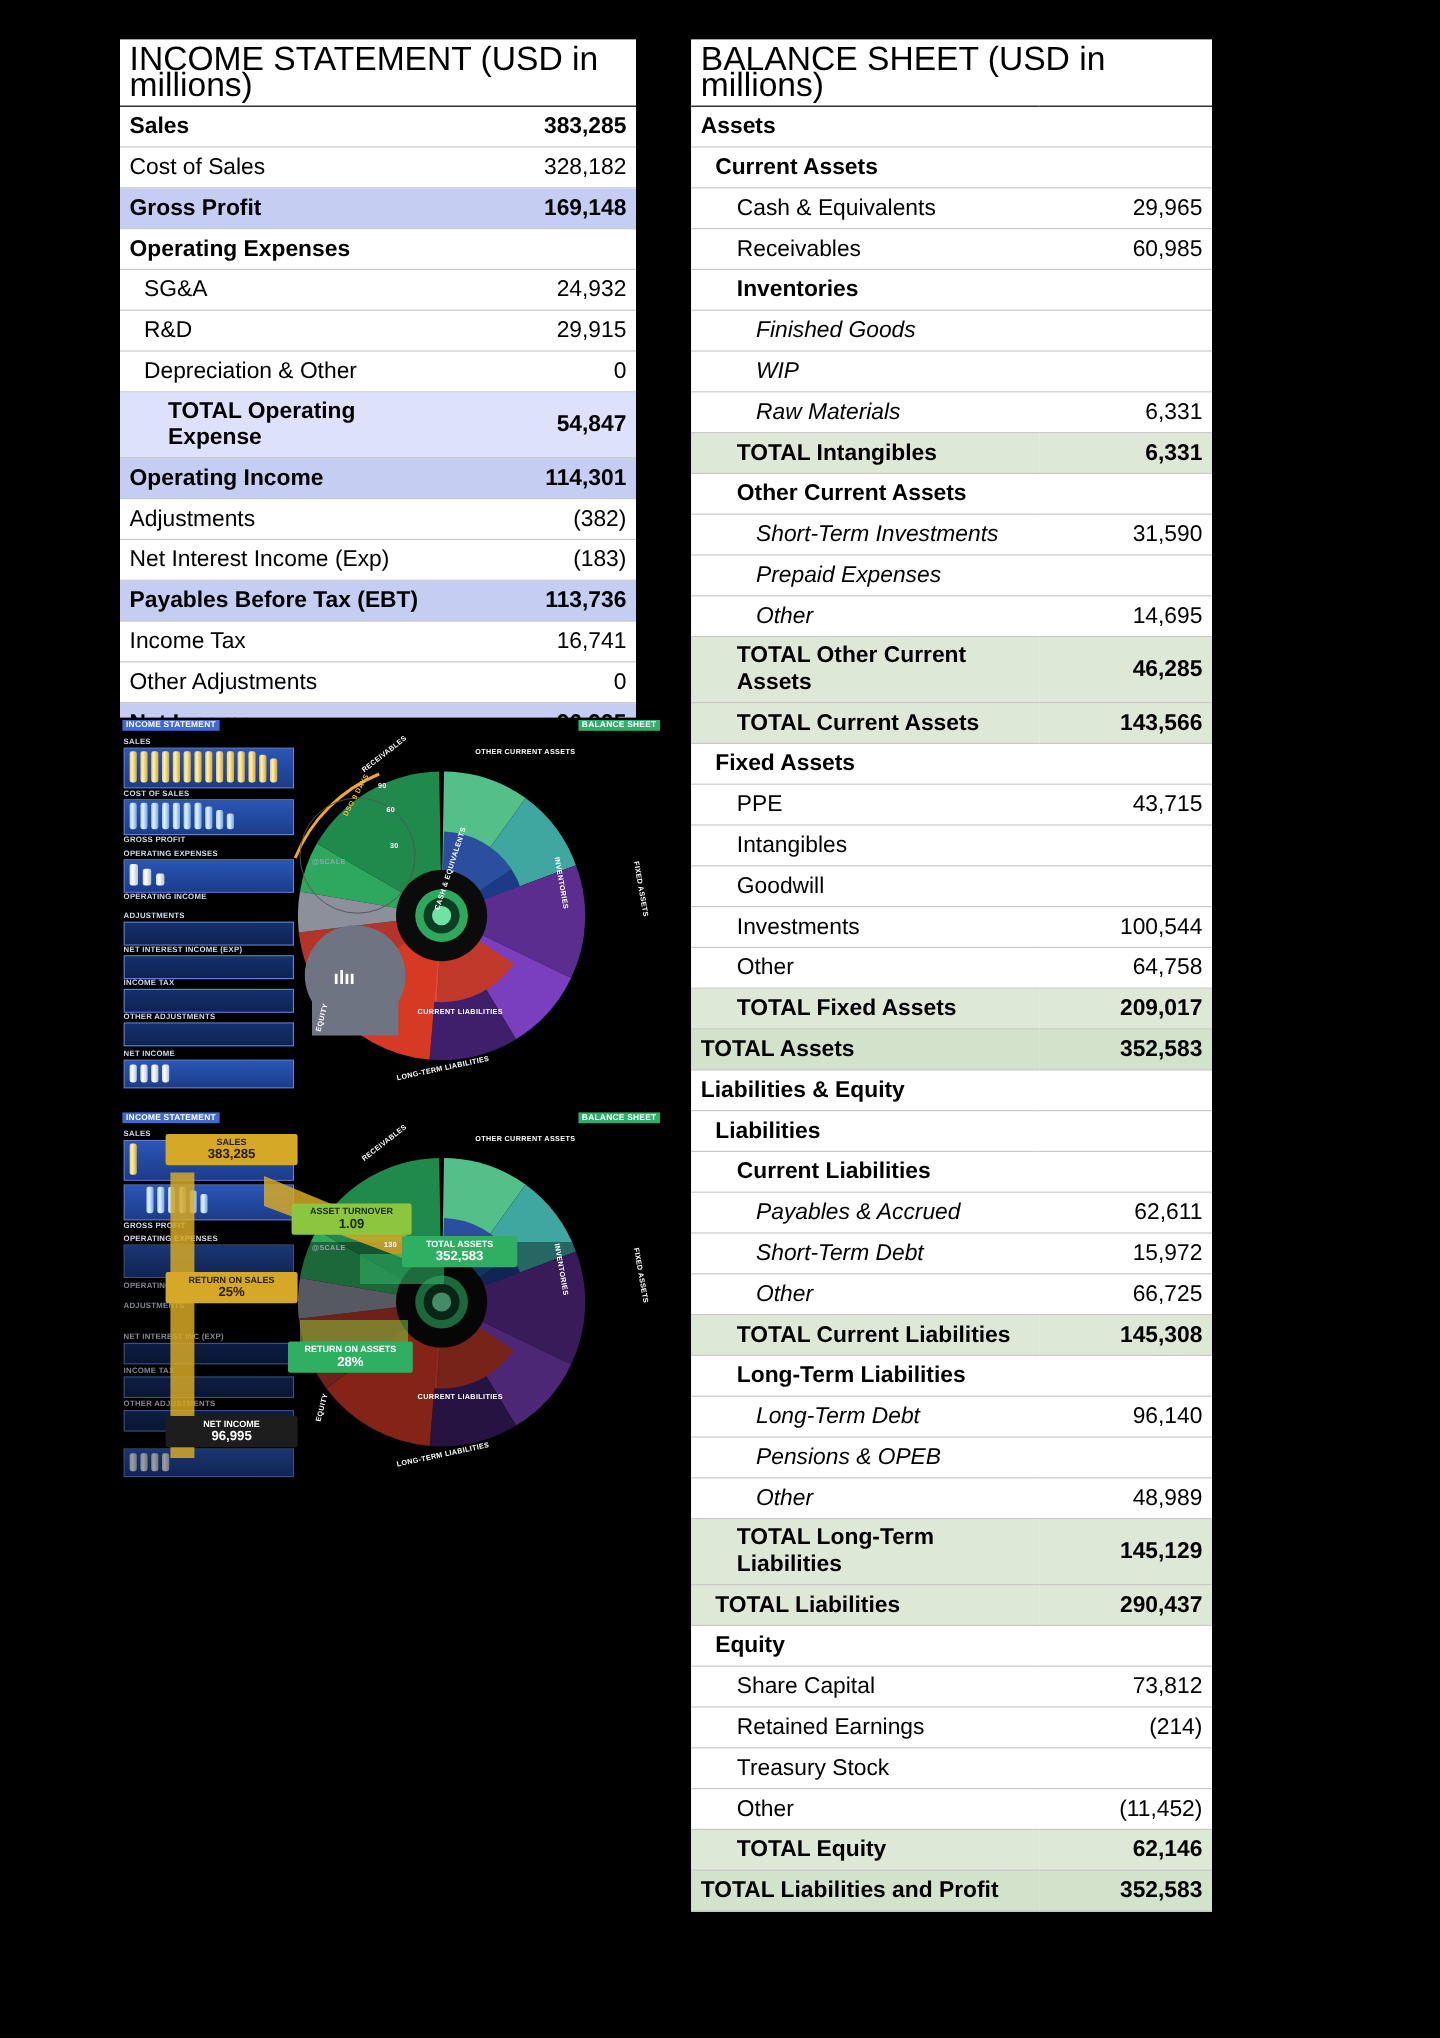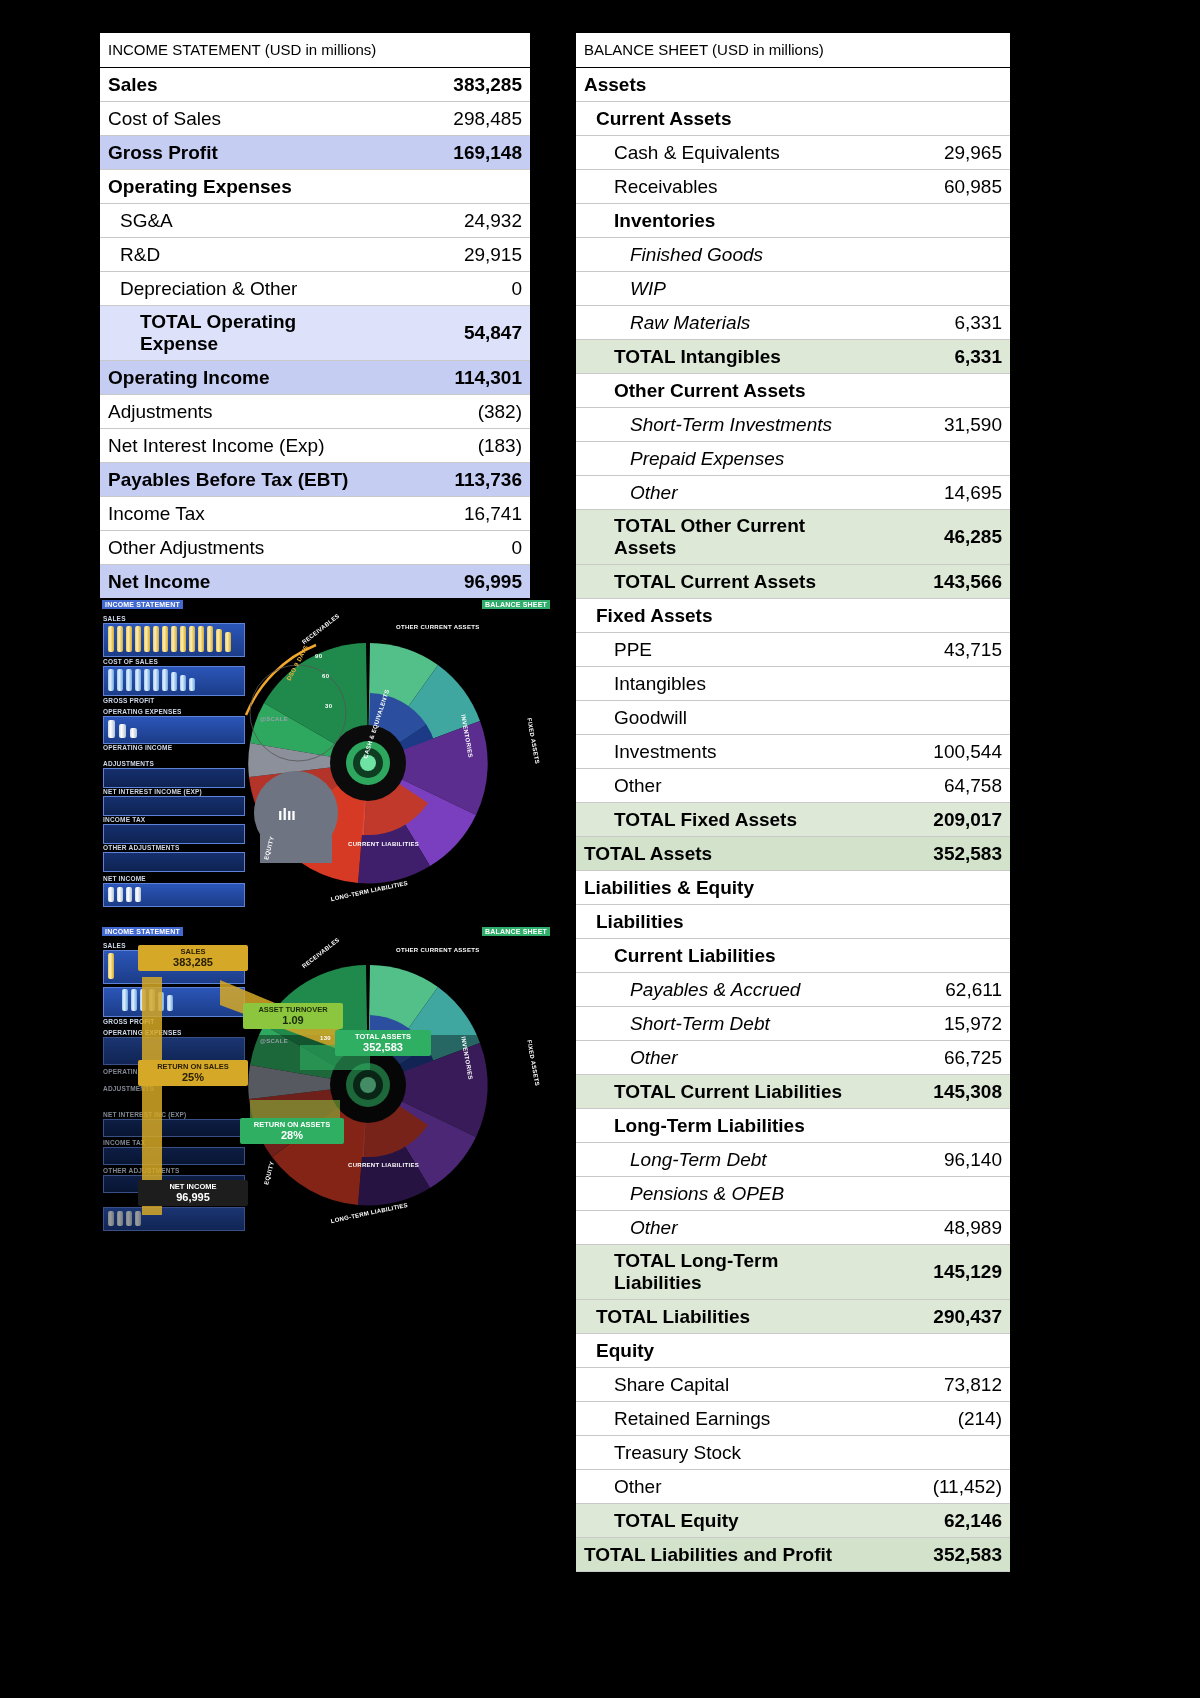--- a/index.html
+++ b/index.html
@@ -30,21 +30,21 @@
     vertical-align: middle;
     height: 23px;
     line-height: 22px;
     background: #ffffff;
   }
   .stmt td.val {
     text-align: right;
     white-space: nowrap;
   }
   .stmt tr.title td {
-    font-size: 15px;
+    font-size: 28px;
     font-weight: normal;
     border-bottom: 1px solid #000000;
     padding-top: 5px;
     padding-bottom: 6px;
   }
   .bold td { font-weight: bold; }
   .ind1 { padding-left: 20px !important; }
   .ind2 { padding-left: 38px !important; }
   .ind3 { padding-left: 54px !important; font-style: italic; }
 
@@ -139,21 +139,21 @@
   <tbody>
     <tr class="title">
       <td colspan="2">INCOME STATEMENT (USD in millions)</td>
     </tr>
   <tr class="bold">
         <td>Sales</td>
         <td class="val">383,285</td>
       </tr>
       <tr>
         <td>Cost of Sales</td>
-        <td class="val">298,485</td>
+        <td class="val">328,182</td>
       </tr>
       <tr class="hl-blue">
         <td>Gross Profit</td>
         <td class="val">169,148</td>
       </tr>
       <tr class="bold">
         <td>Operating Expenses</td>
         <td class="val"></td>
       </tr>
       <tr>

